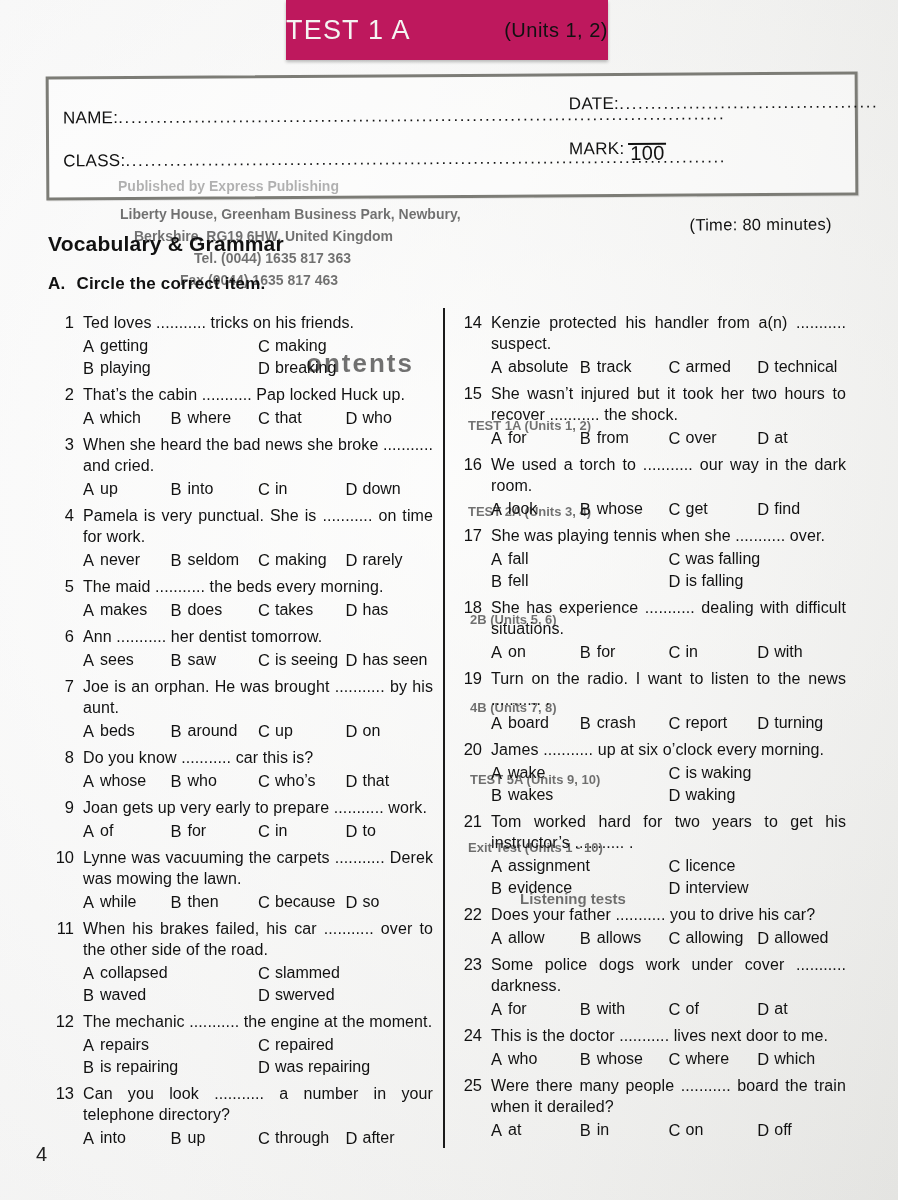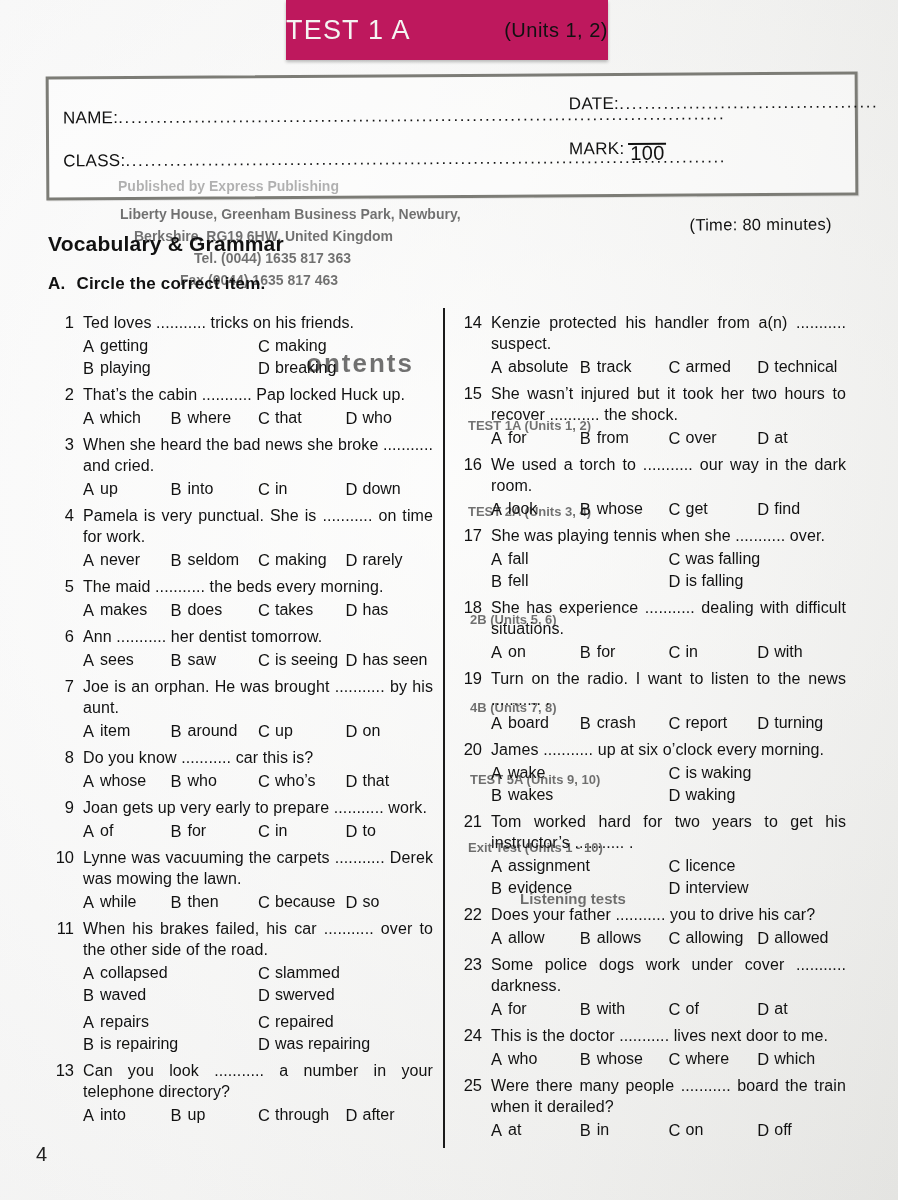--- a/index.html
+++ b/index.html
@@ -316,21 +316,21 @@
       </div>
       <div class="q">
         <div class="q-line">
           <div class="q-num">7</div>
           <div class="q-text just">Joe is an orphan. He was brought ........... by his aunt.</div>
         </div>
         <div class="opts c4">
           <div class="opt-row">
             <div class="opt">
               <span class="ol">A</span>
-              <span class="ot">item</span>
+              <span class="ot">beds</span>
             </div>
             <div class="opt">
               <span class="ol">B</span>
               <span class="ot">around</span>
             </div>
             <div class="opt">
               <span class="ol">C</span>
               <span class="ot">up</span>
             </div>
             <div class="opt">
@@ -440,20 +440,24 @@
               <span class="ot">waved</span>
             </div>
             <div class="opt">
               <span class="ol">D</span>
               <span class="ot">swerved</span>
             </div>
           </div>
         </div>
       </div>
       <div class="q">
+        <div class="q-line">
+          <div class="q-num">12</div>
+          <div class="q-text">The mechanic ........... the engine at the moment.</div>
+        </div>
         <div class="opts c2">
           <div class="opt-row">
             <div class="opt">
               <span class="ol">A</span>
               <span class="ot">repairs</span>
             </div>
             <div class="opt">
               <span class="ol">C</span>
               <span class="ot">repaired</span>
             </div>

